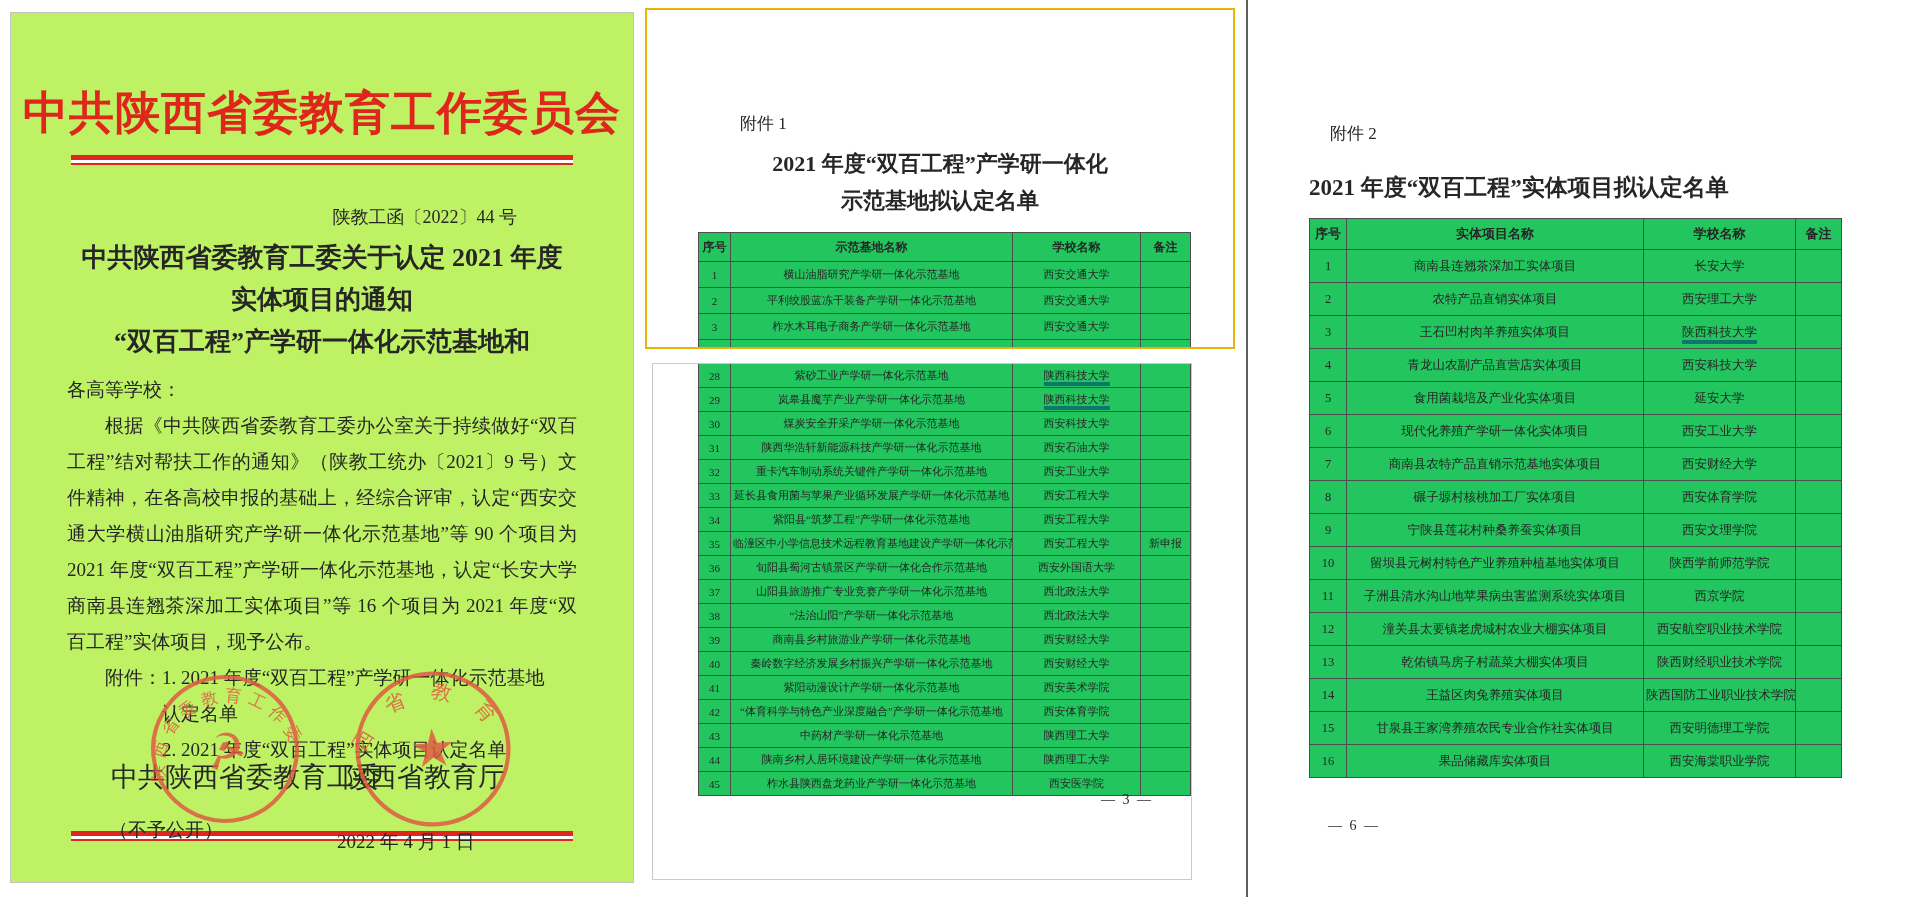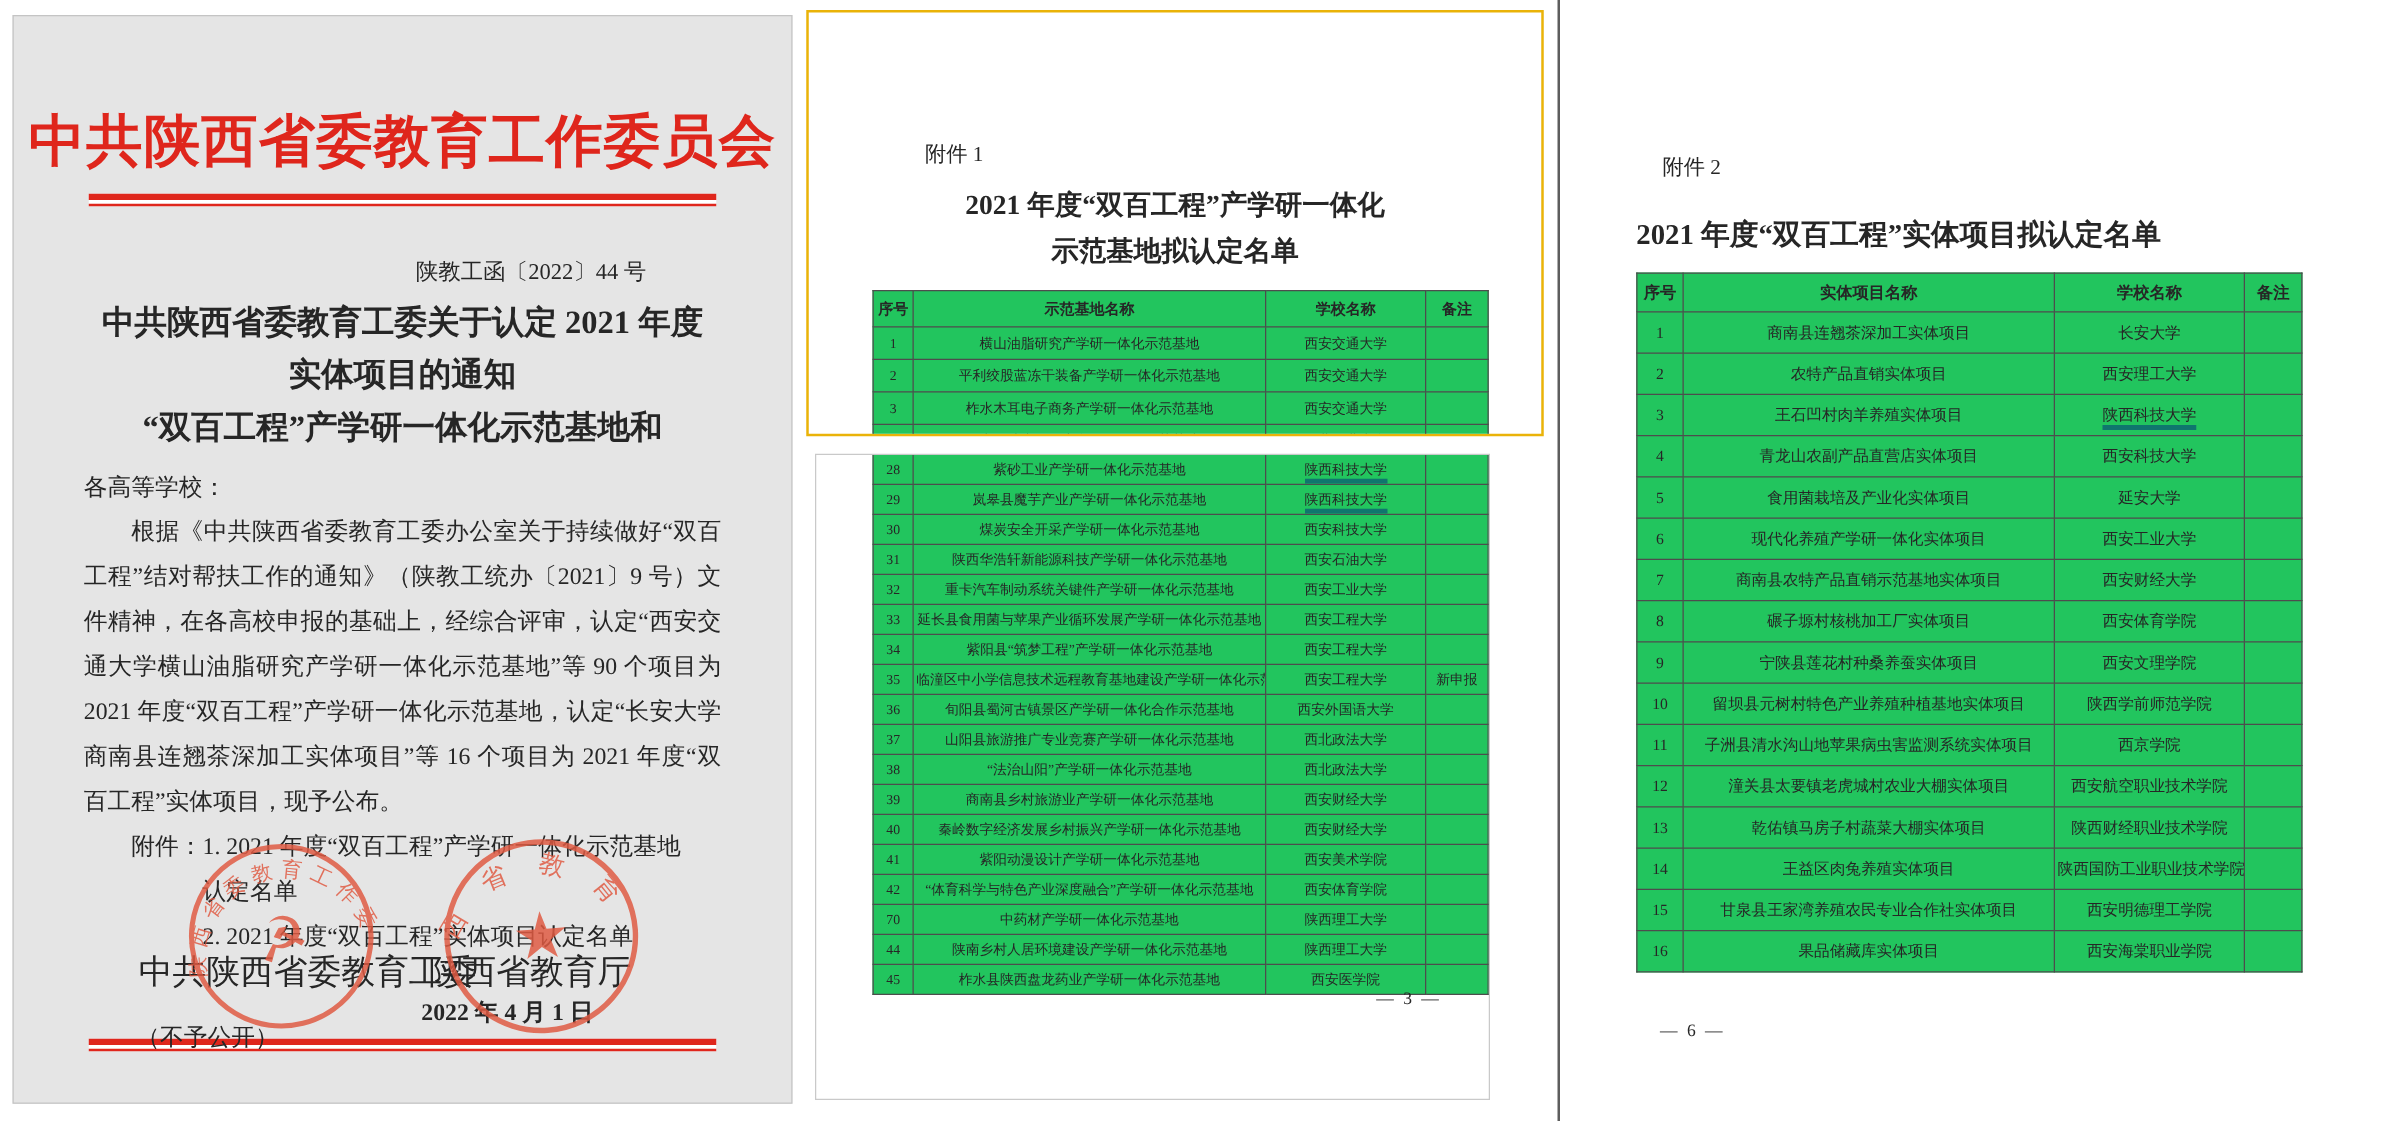--- a/index.html
+++ b/index.html
@@ -7,35 +7,35 @@
     --seal-red:#e05a42;
     --ink:#262626;
     --table-border:#4d4d4d;
   }
   html,body{margin:0;padding:0;background:#ffffff;}
   body{font-family:"Liberation Serif","DejaVu Serif",serif;color:var(--ink);}
   .canvas{position:relative;width:1905px;height:897px;background:#fff;overflow:hidden;}
 
   
   .panel-notice{position:absolute;left:10px;top:12px;width:624px;height:871px;
-    background:#e5e5e5;border:1px solid #c4c4c4;box-sizing:border-box;overflow:hidden;}
+    background:#bef264;border:1px solid #c4c4c4;box-sizing:border-box;overflow:hidden;}
   .org-title{margin:74px 10px 0;font-size:45px;line-height:52px;font-weight:bold;
     color:var(--accent-red);text-align:center;letter-spacing:1px;white-space:nowrap;}
   .red-rule{height:3px;background:#fff;border-top:5px solid var(--accent-red);
     border-bottom:2px solid var(--accent-red);margin:16px 60px 0;}
   .doc-num{margin-top:40px;padding-right:116px;text-align:right;font-size:18px;}
   .doc-title{margin-top:8px;text-align:center;font-weight:bold;font-size:26px;line-height:42px;}
   .salutation{margin:14px 56px 0;font-size:19px;}
   .body-par{margin:5px 56px 0;font-size:19px;line-height:36px;text-indent:2em;text-align:justify;}
   .attach{display:flex;margin:0 56px 0 94px;font-size:19px;line-height:36px;}
   .attach-items{width:396px;}
   .sig{position:absolute;font-size:27px;white-space:nowrap;z-index:1;}
   .sig-left{left:100px;top:746px;}
   .sig-right{left:332px;top:746px;}
-  .sig-date{left:326px;top:784px;font-size:19px;font-weight:bold;}
+  .sig-date{left:326px;top:816px;font-size:19px;}
   .privacy{left:98px;top:804px;font-size:19px;}
   .bottom-rule{position:absolute;left:60px;right:60px;top:818px;height:3px;background:#fff;
     border-top:5px solid var(--accent-red);border-bottom:2px solid var(--accent-red);}
   .seal{position:absolute;z-index:2;opacity:.84;}
   .seal-left{left:134px;top:656px;transform:rotate(-14deg);}
   .seal-right{left:338px;top:652px;transform:rotate(-4deg);}
 
   
   table.doc{border-collapse:collapse;table-layout:fixed;background:#22c55e;}
   table.doc th,table.doc td{border:1px solid var(--table-border);text-align:center;
@@ -260,21 +260,21 @@
             <td>西安美术学院</td>
             <td></td>
           </tr>
           <tr>
             <td>42</td>
             <td>“体育科学与特色产业深度融合”产学研一体化示范基地</td>
             <td>西安体育学院</td>
             <td></td>
           </tr>
           <tr>
-            <td>70</td>
+            <td>43</td>
             <td>中药材产学研一体化示范基地</td>
             <td>陕西理工大学</td>
             <td></td>
           </tr>
           <tr>
             <td>44</td>
             <td>陕南乡村人居环境建设产学研一体化示范基地</td>
             <td>陕西理工大学</td>
             <td></td>
           </tr>

